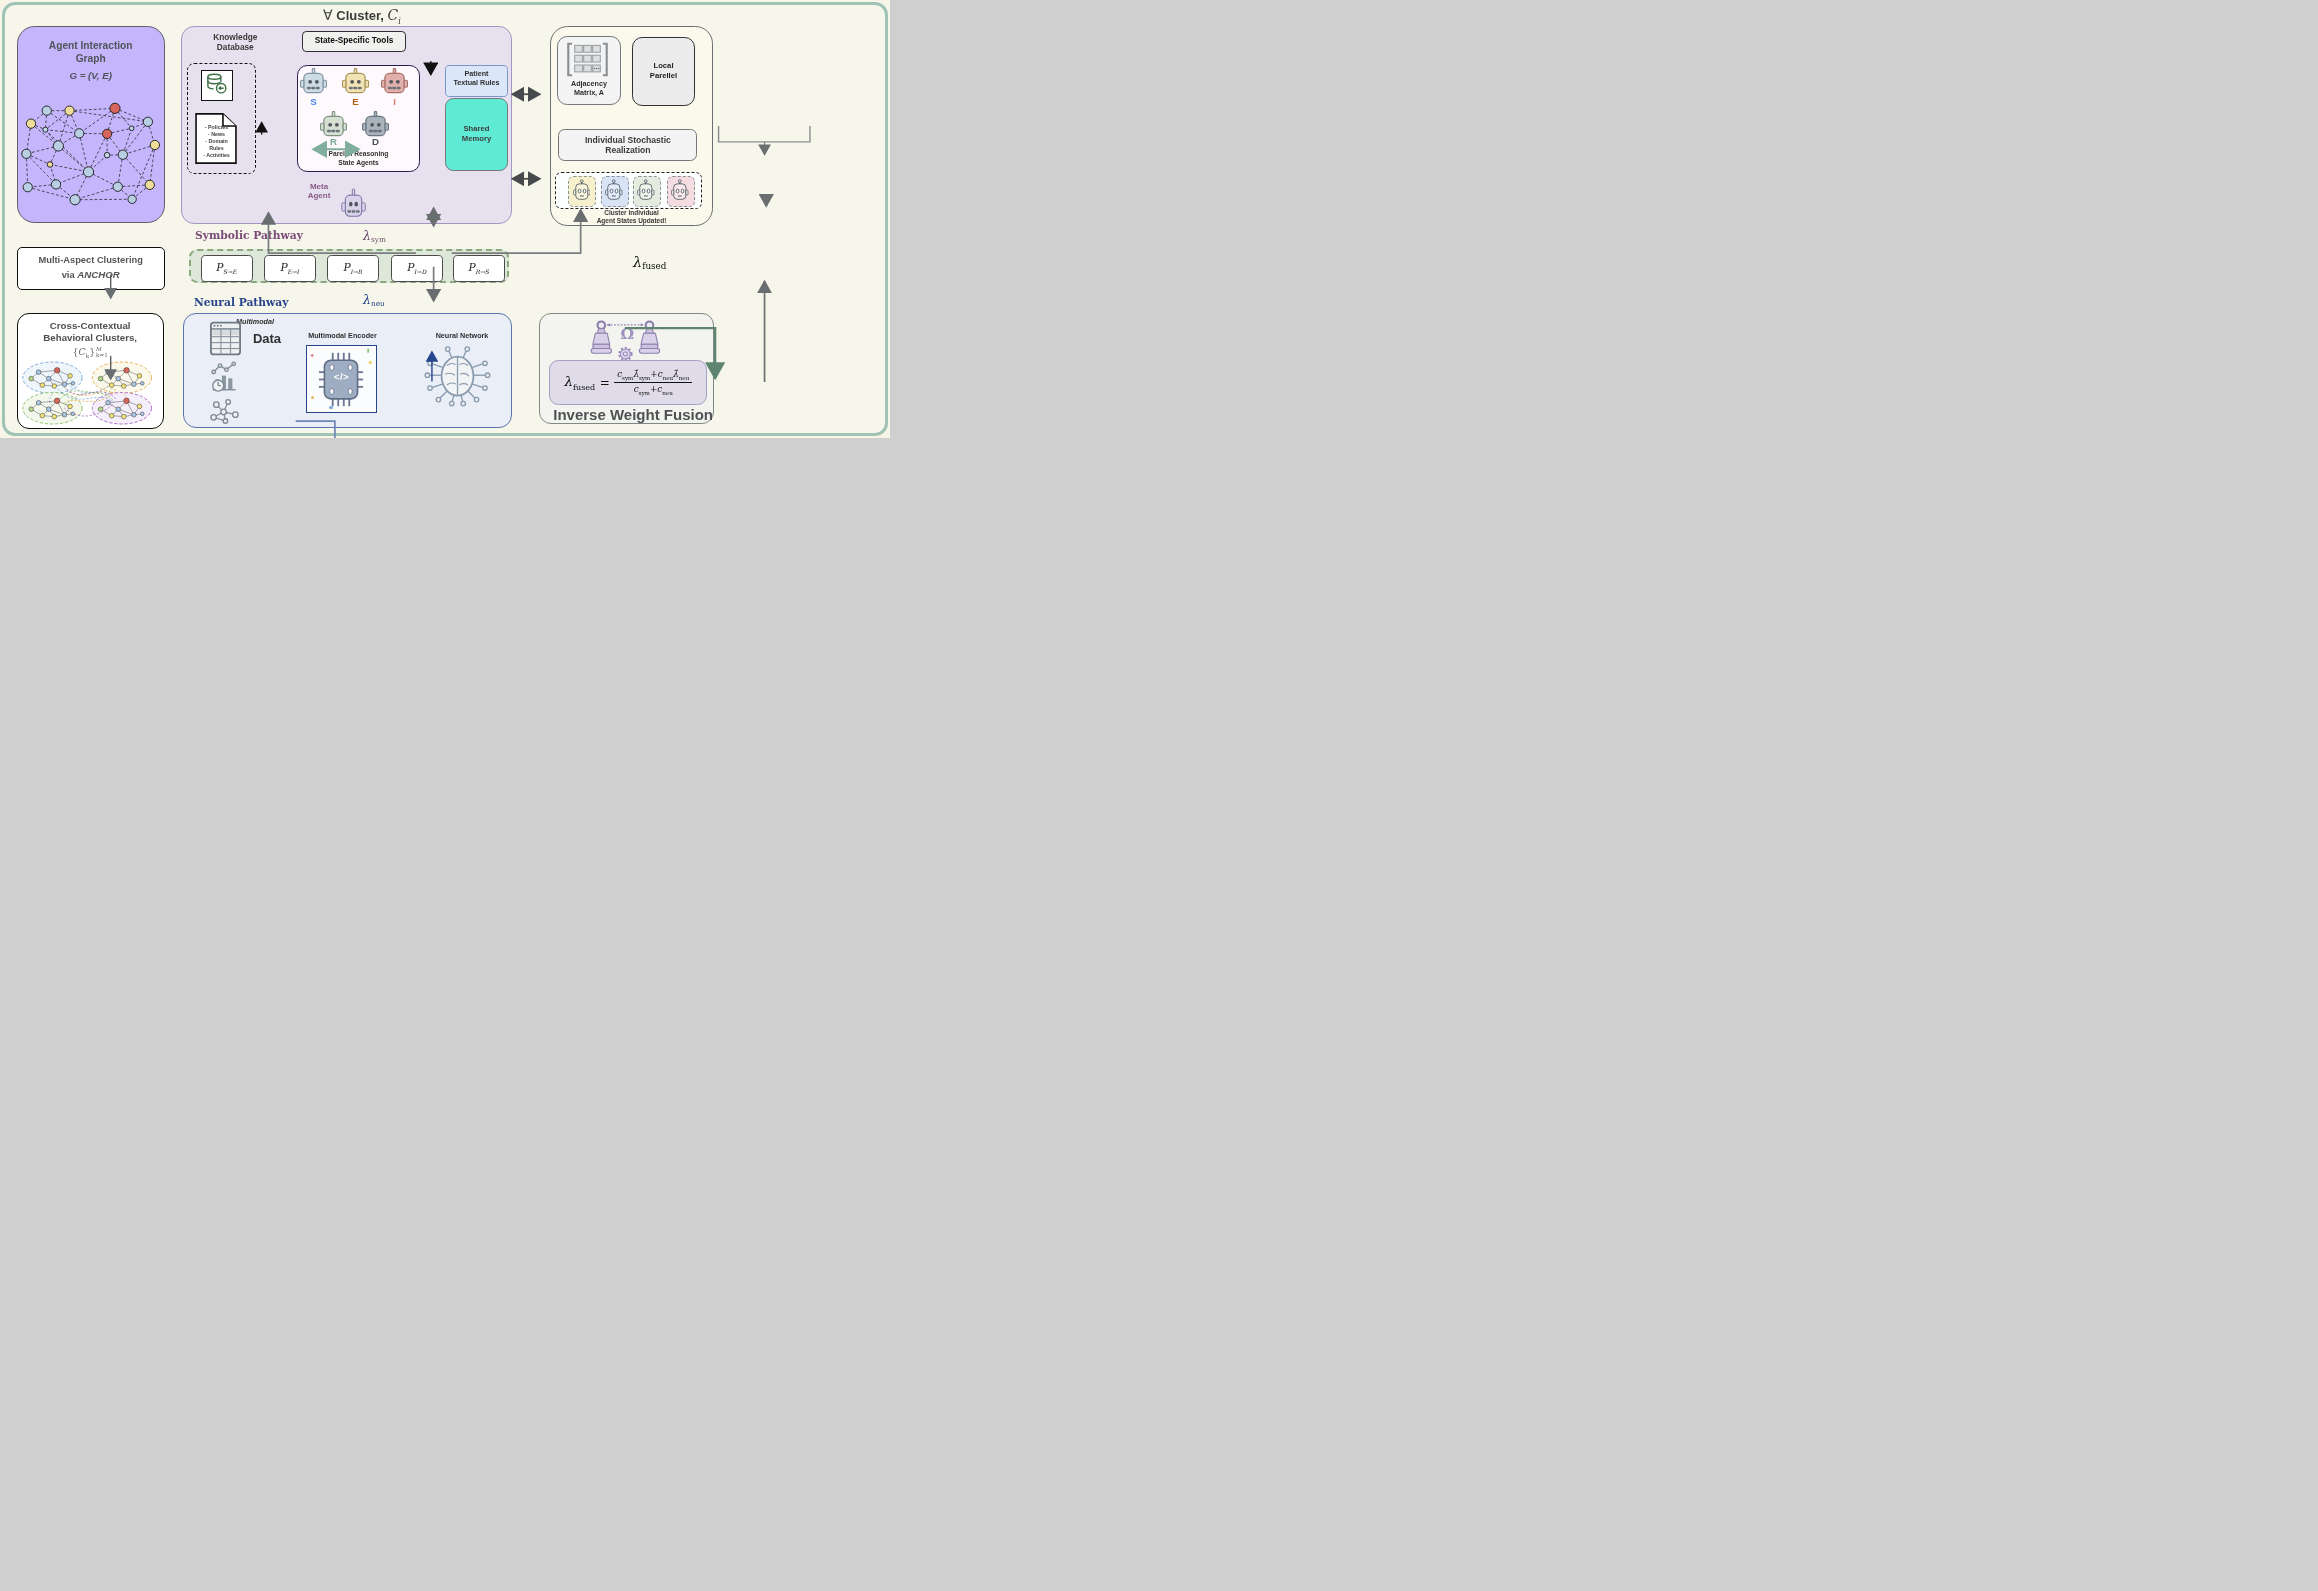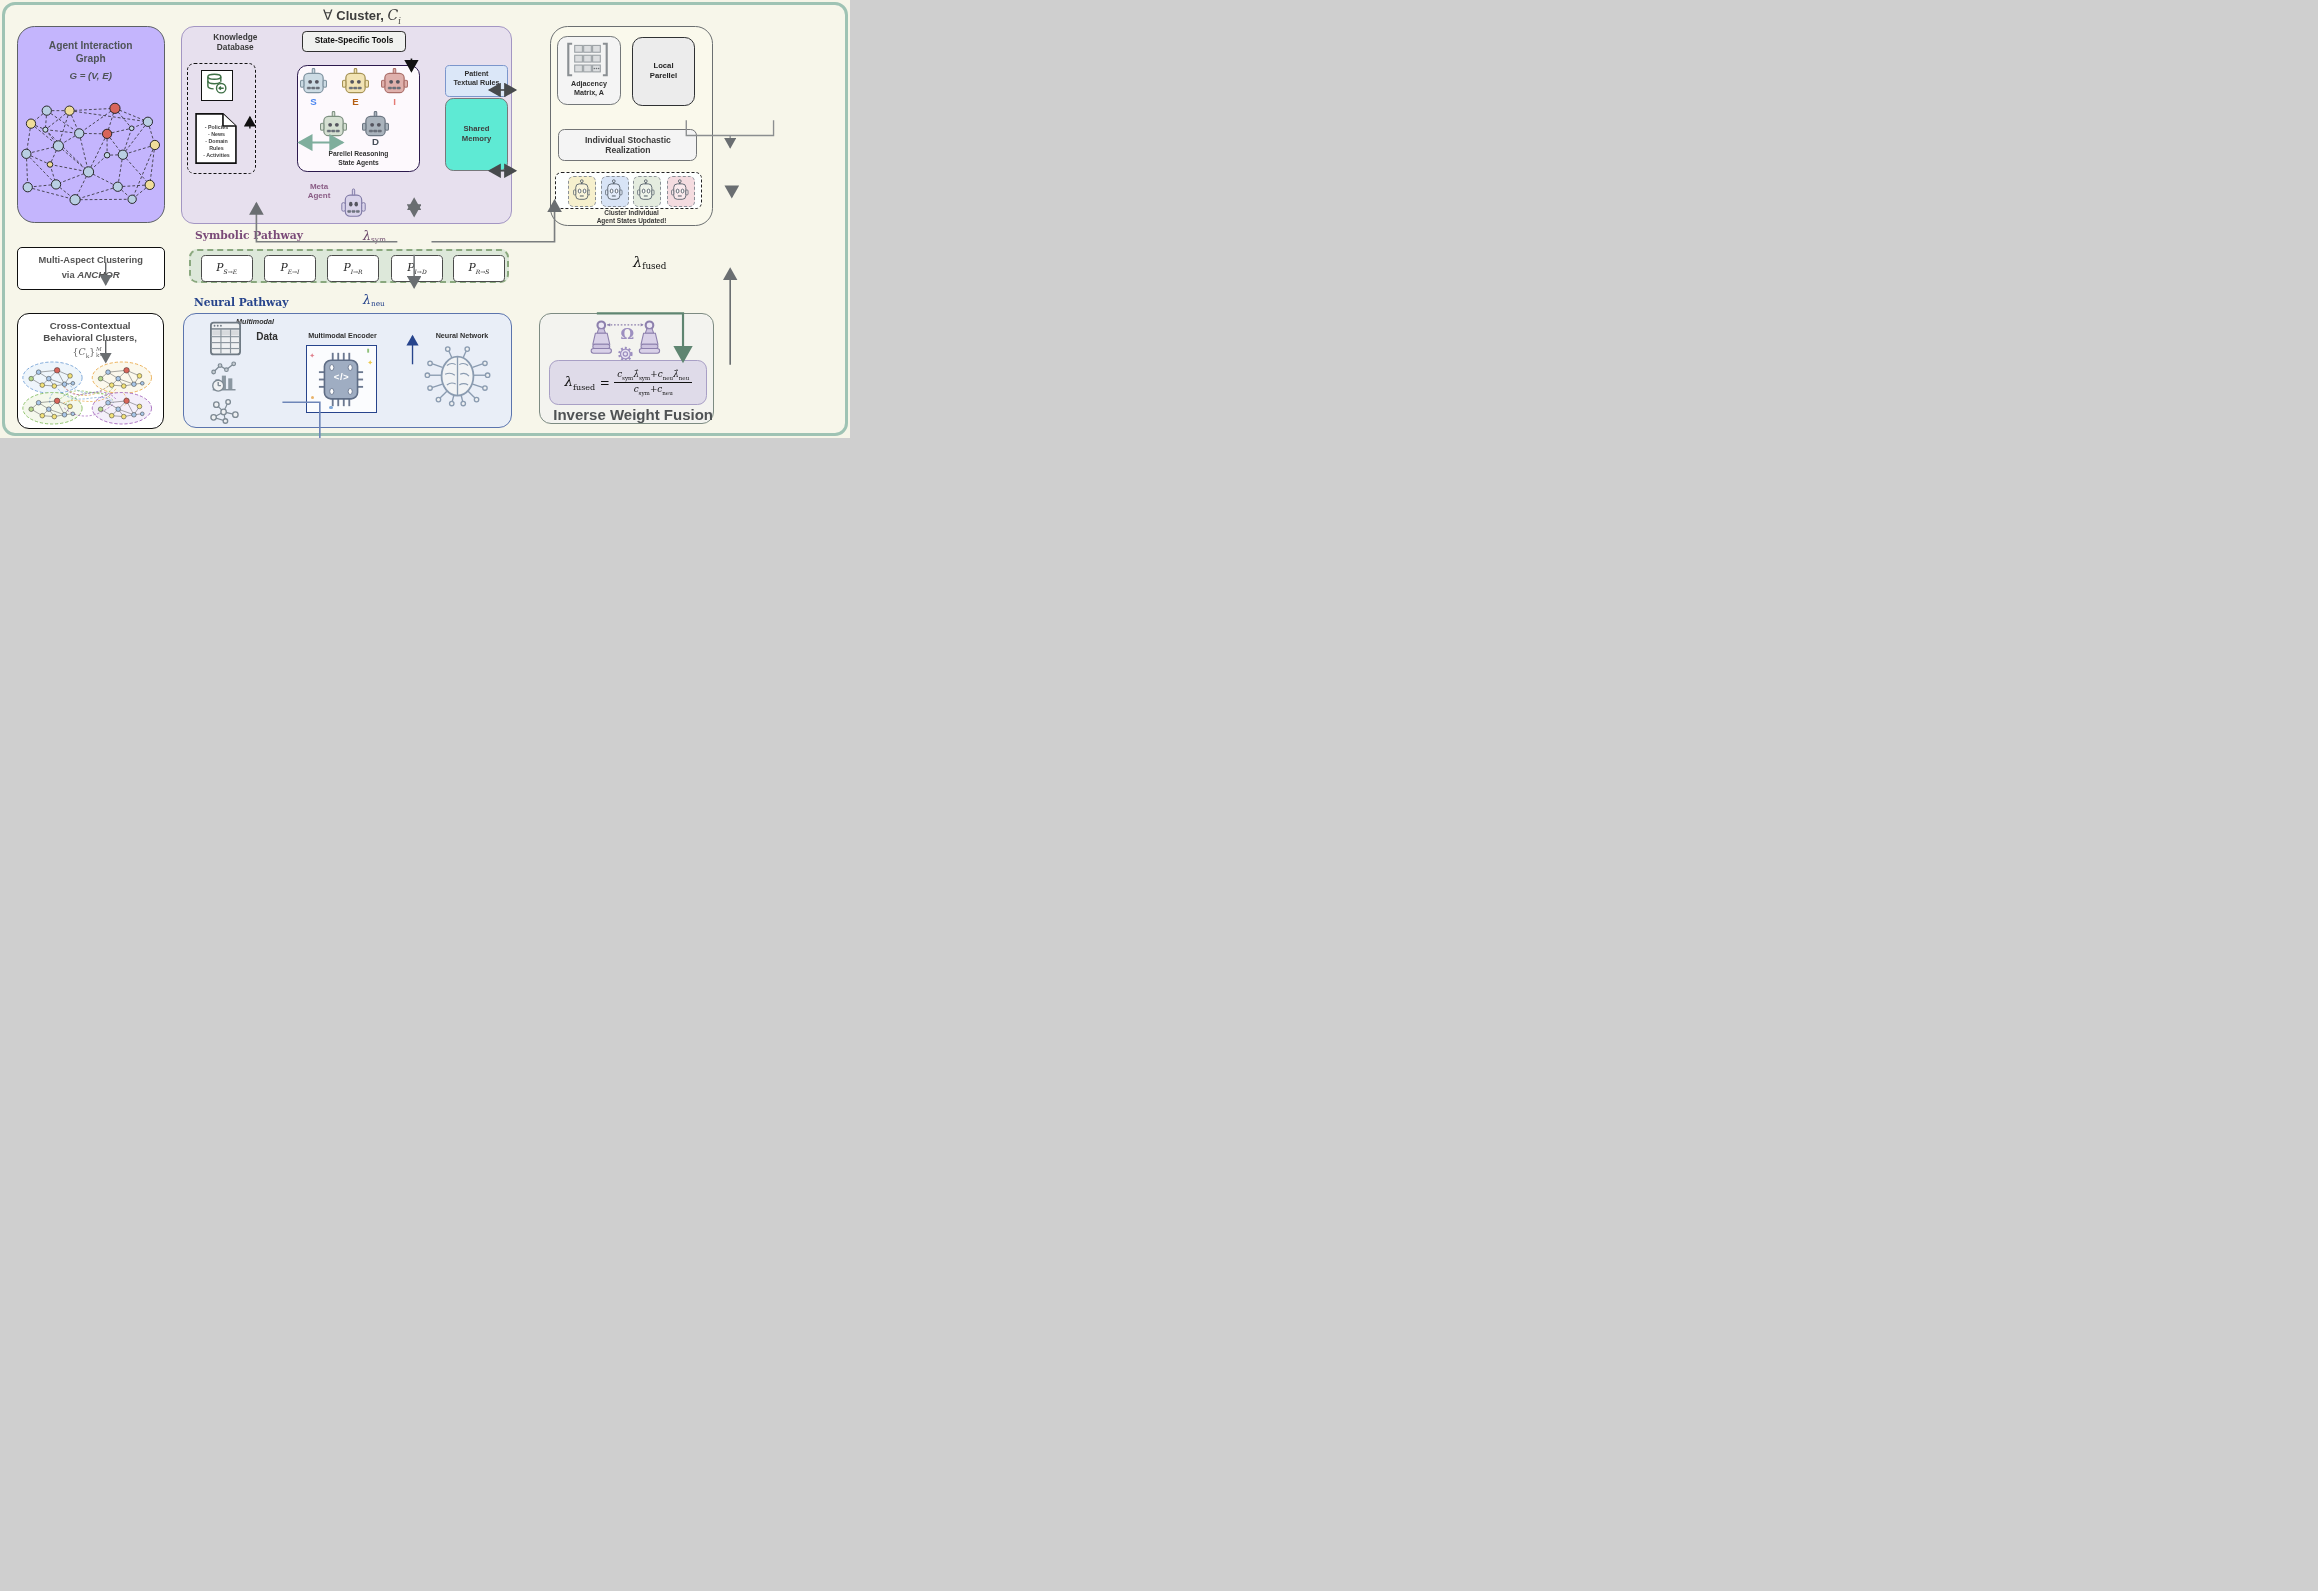--- a/index.html
+++ b/index.html
@@ -1,16 +1,16 @@
 <!DOCTYPE html>
 <html style="font-size:7.4px"><head>
 <meta charset="utf-8">
 <style>
   html,body{margin:0;padding:0;background:#cfcfcf;font-family:"Liberation Sans",sans-serif;}
-  .canvas{position:relative;width:850px;height:438px;background:#f6f5e8;overflow:hidden;}
+  .canvas{position:relative;width:850px;height:438px;background:#f6f5e8;overflow:hidden;padding-left:40px;}
   .frame{position:absolute;inset:2.3px;border:3.2px solid #9fc3b4;border-radius:13px;background:#f7f6ea;}
   .box{position:absolute;box-sizing:border-box;}
   .b{font-weight:bold;}
   .serif{font-family:"DejaVu Serif","Liberation Serif",serif;}
   .title-row{position:absolute;left:232px;top:6.5px;width:260px;text-align:center;color:#3d3d3d;font-size:13px;}
   .title-row .forall{font-family:"DejaVu Sans",sans-serif;font-weight:normal;font-size:14px;}
   .title-row .mvar{font-family:"DejaVu Serif",serif;font-style:italic;font-size:14px;}
   .title-row sub{font-family:"DejaVu Serif",serif;font-style:italic;font-size:8.3px;}
   
   .p-left{left:16.7px;top:26.4px;width:148px;height:197px;background:#c4b5fd;border:1.6px solid #5d6165;border-radius:17.6px;}
@@ -49,21 +49,21 @@
   .neu-title{position:absolute;left:194px;top:296px;font-family:"DejaVu Serif",serif;font-weight:bold;color:#27448c;font-size:10.7px;}
   .lam{position:absolute;font-family:"DejaVu Serif",serif;font-style:italic;}
   .lam .l{font-size:12.5px;} .lam sub{font-size:7.4px;font-style:normal;font-family:"DejaVu Serif",serif;}
   .lam-sym{left:363px;top:228px;color:#6d4a6d;}
   .lam-neu{left:363px;top:292px;color:#27448c;}
   .lam-fused{left:633px;top:254px;color:#111;} .lam-fused .l{font-size:14.4px;} .lam-fused sub{font-size:8.8px;}
   .pbox{position:absolute;top:4.2px;width:50px;height:25px;background:#fff;border:1.4px solid #4a4a4a;border-radius:4.6px;text-align:center;font-family:"DejaVu Serif",serif;font-style:italic;color:#222;line-height:23px;font-size:10.7px;}
   .pbox sub{font-size:6px;font-style:italic;}
   
   .nd-label{position:absolute;left:44px;top:3.7px;width:54px;text-align:center;font-size:7.2px;font-weight:bold;color:#2f2f2f;line-height:8.8px;font-style:italic;}
-  .nd-l2{position:absolute;left:56px;top:16.7px;width:54px;text-align:center;font-size:10px;font-weight:bold;color:#2f2f2f;}
+  .nd-l2{position:absolute;left:56px;top:16.7px;width:54px;text-align:center;font-size:13px;font-weight:bold;color:#2f2f2f;}
   .enc-label{position:absolute;left:103px;top:16.7px;width:111px;text-align:center;font-size:7.2px;font-weight:bold;color:#2f2f2f;}
   .net-label{position:absolute;left:227px;top:16.7px;width:102px;text-align:center;font-size:7.2px;font-weight:bold;color:#2f2f2f;}
   .enc-box{position:absolute;left:122px;top:31px;width:69px;height:66px;background:#fbfcfe;border:1.4px solid #27448c;}
   .code-glyph{position:absolute;left:0;top:25px;width:100%;text-align:center;color:#fff;font-size:9.7px;font-weight:bold;letter-spacing:0.5px;}
   .sparkle{position:absolute;font-size:7px;line-height:7px;}
   .dot{position:absolute;border-radius:50%;}
   
   .adj{position:absolute;left:6px;top:8.8px;width:62px;height:67px;background:#f4f4f4;border:1.6px solid #737779;border-radius:10.2px;}
   .adj-t{position:absolute;left:0;top:43px;width:100%;text-align:center;font-size:7.2px;font-weight:bold;color:#2f2f2f;line-height:8.8px;}
   .loc{position:absolute;left:81px;top:9.3px;width:61px;height:67px;background:#ececec;border:1.6px solid #2f3133;border-radius:10.2px;display:flex;flex-direction:column;justify-content:center;text-align:center;font-size:7.7px;font-weight:bold;color:#1f1f1f;line-height:10.2px;}

